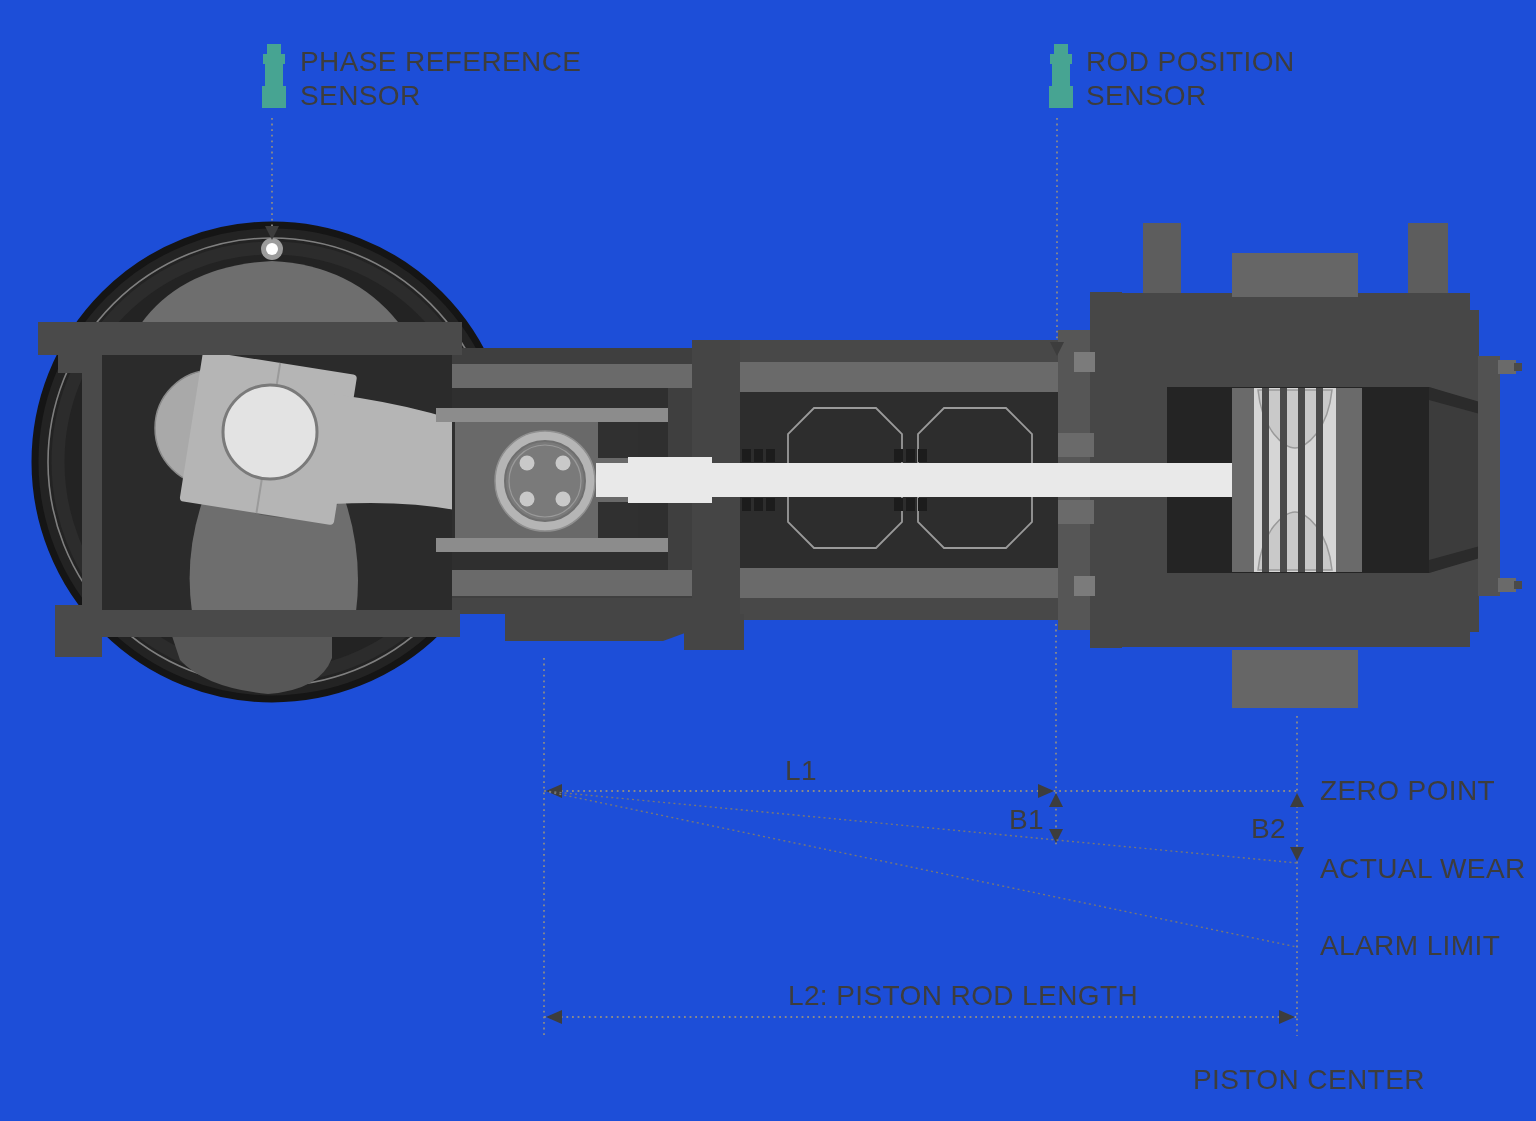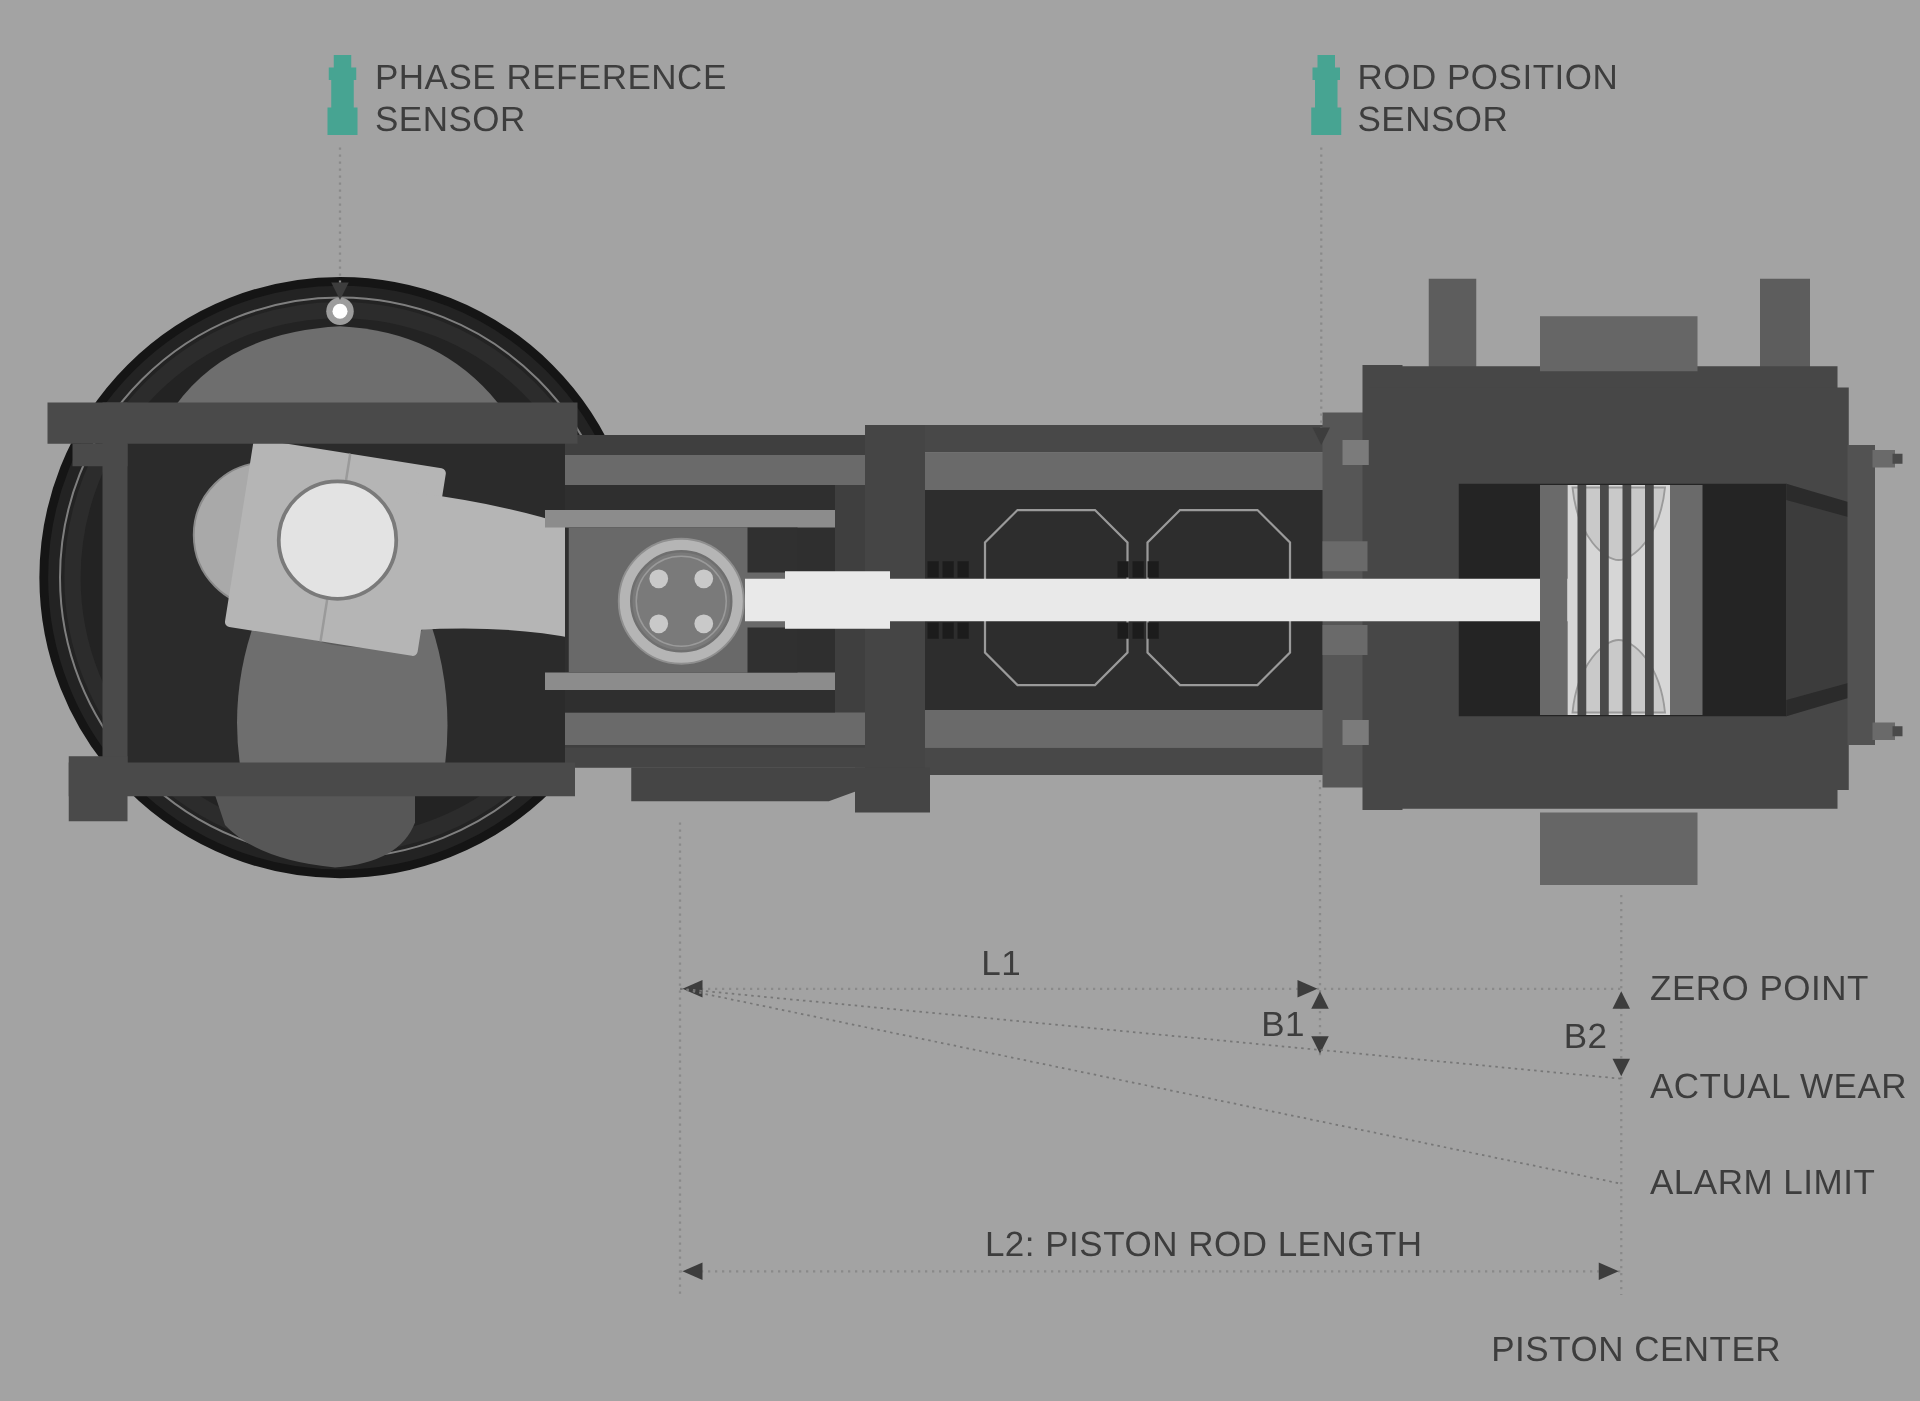--- a/index.html
+++ b/index.html
@@ -1,16 +1,16 @@
 <!DOCTYPE html>
 <html><head>
 <meta charset="utf-8">
 <style>
   html,body{margin:0;padding:0;background:#ffffff;}
-  .stage{position:relative;width:1536px;height:1121px;background:#a3a3a3;overflow:hidden;
+  .stage{position:relative;width:1536px;height:1121px;background:#1d4ed8;overflow:hidden;
          font-family:"Liberation Sans", sans-serif;text-decoration:underline;}
   svg{position:absolute;left:0;top:0;}
   text{font-family:"Liberation Sans", sans-serif;fill:#3d3d3d;letter-spacing:0.4px;}
   .lbl{font-size:28px;}
   .dot{stroke:#8a8a8a;stroke-width:1.8;stroke-dasharray:1.8 3.8;fill:none;}
   .dotfine{stroke:#777777;stroke-width:1.4;stroke-dasharray:2 3.2;fill:none;}
   .arr{fill:#3d3d3d;stroke:none;}
 </style>
 </head>
 <body>

